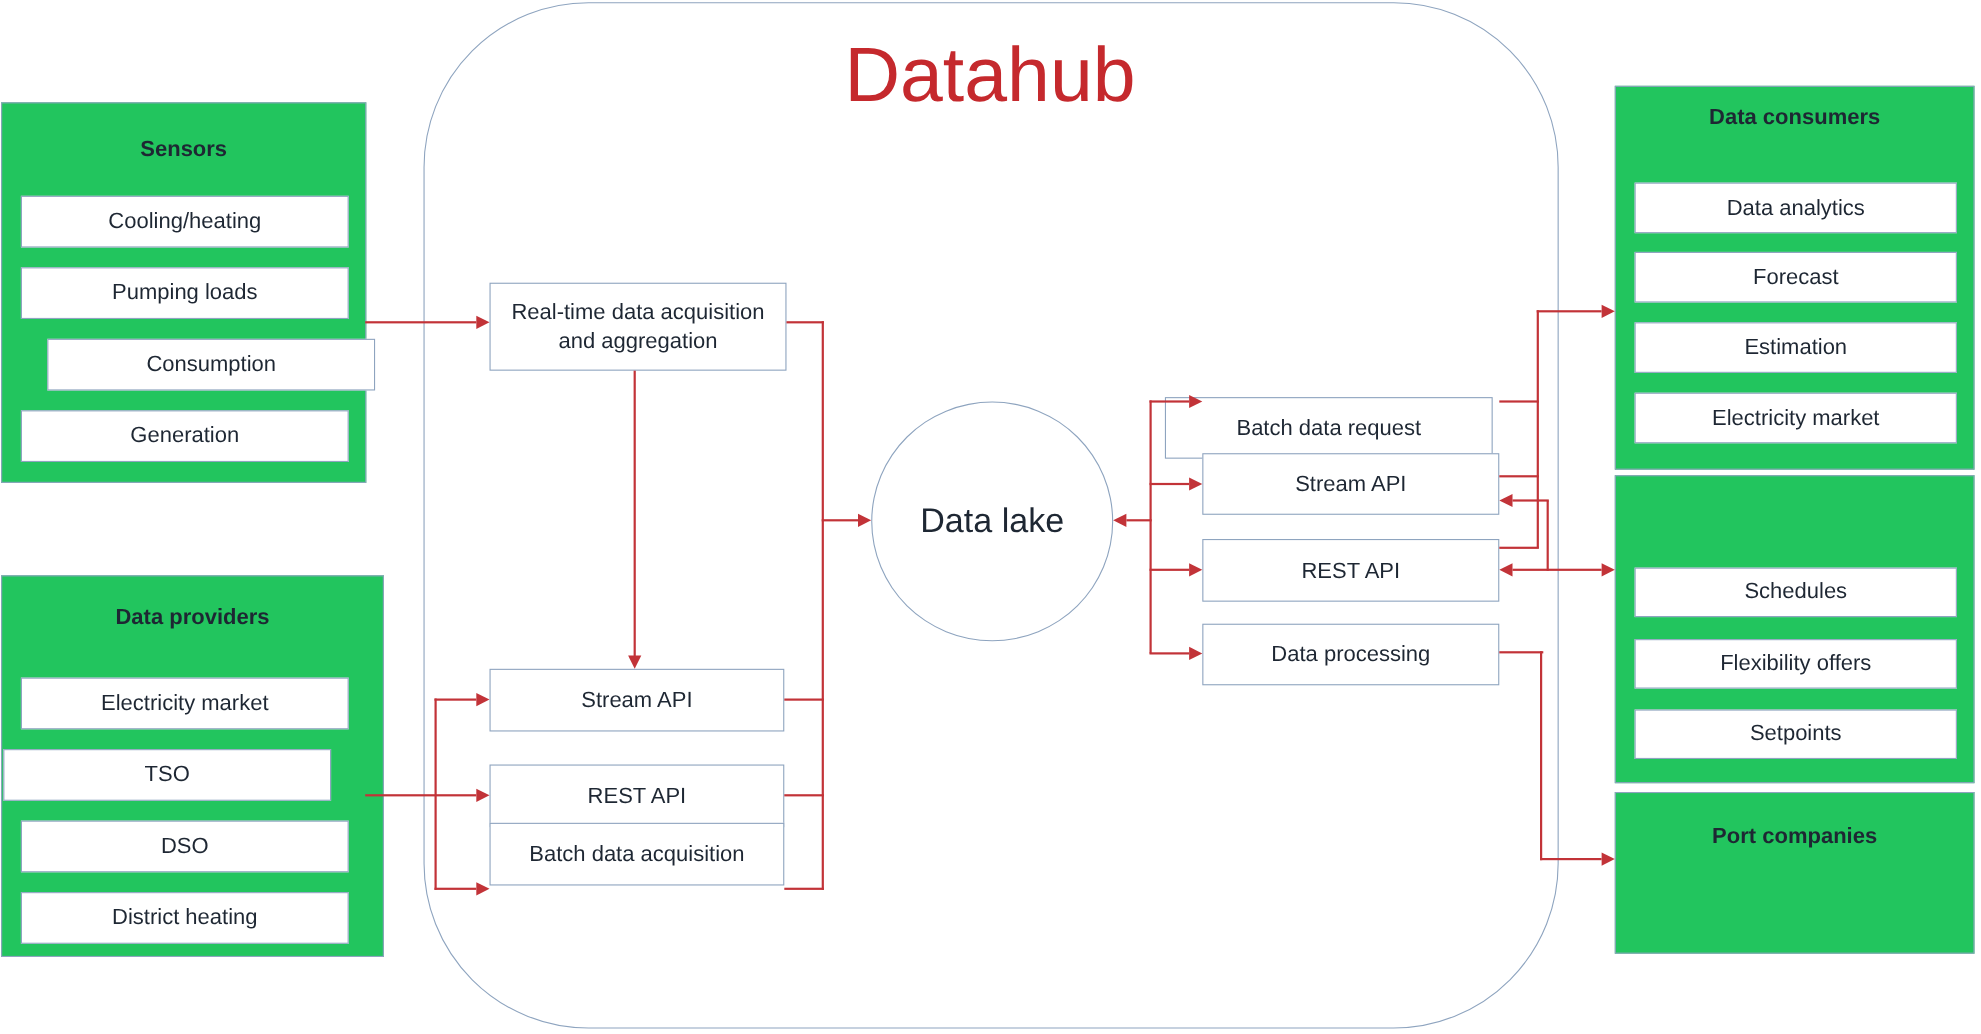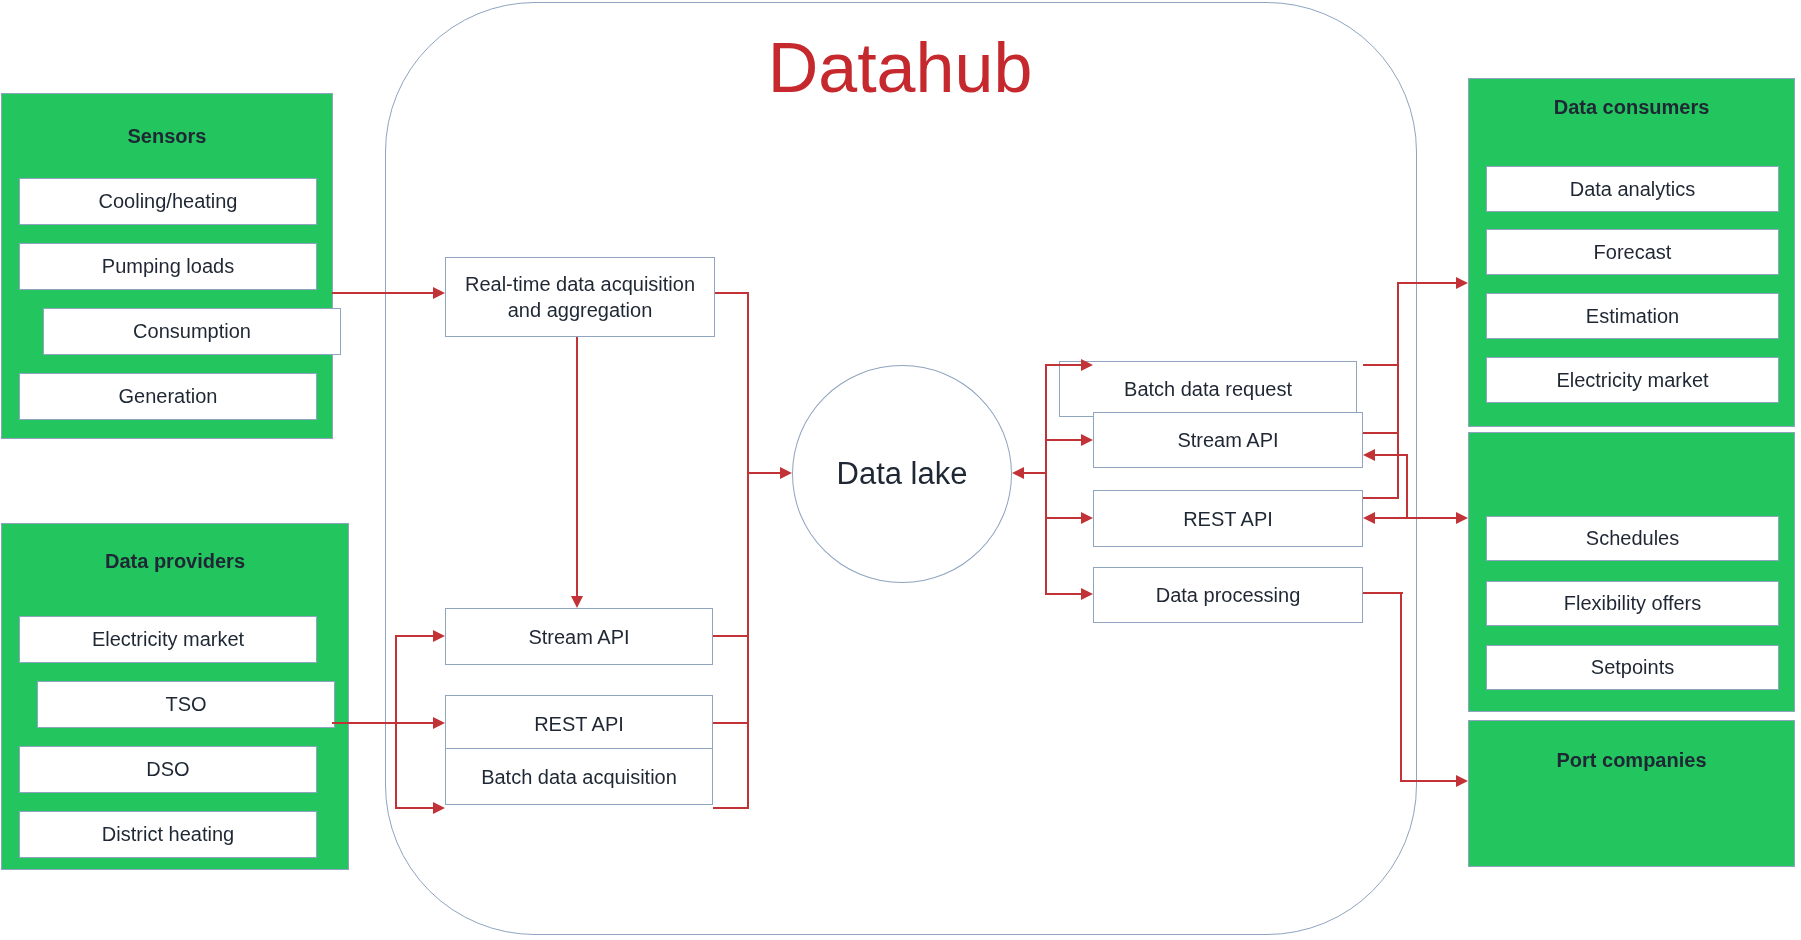--- a/index.html
+++ b/index.html
@@ -62,21 +62,21 @@
     <div class="gtitle" style="top:30px;">Sensors</div>
     <div class="item" style="left:17px;top:84px;width:296px;height:45px;">Cooling/heating</div>
     <div class="item" style="left:17px;top:149px;width:296px;height:45px;">Pumping loads</div>
     <div class="item" style="left:17px;top:214px;width:296px;height:45px;margin-left:24px;">Consumption</div>
     <div class="item" style="left:17px;top:279px;width:296px;height:45px;">Generation</div>
   </div>
 
   <div class="gbox" style="left:1px;top:523px;width:330px;height:345px;padding-left:16px;">
     <div class="gtitle" style="top:25px;">Data providers</div>
     <div class="item" style="left:17px;top:92px;width:296px;height:45px;">Electricity market</div>
-    <div class="item" style="left:35px;top:157px;width:296px;height:45px;text-align:right;">TSO</div>
+    <div class="item" style="left:1px;top:157px;width:296px;height:45px;text-align:right;">TSO</div>
     <div class="item" style="left:17px;top:222px;width:296px;height:45px;">DSO</div>
     <div class="item" style="left:17px;top:287px;width:296px;height:45px;">District heating</div>
   </div>
 
   <div class="gbox" style="left:1468px;top:78px;width:325px;height:347px;">
     <div class="gtitle" style="top:16px;">Data consumers</div>
     <div class="item" style="left:17px;top:87px;width:291px;height:44px;">Data analytics</div>
     <div class="item" style="left:17px;top:150px;width:291px;height:44px;">Forecast</div>
     <div class="item" style="left:17px;top:214px;width:291px;height:44px;">Estimation</div>
     <div class="item" style="left:17px;top:278px;width:291px;height:44px;">Electricity market</div>

